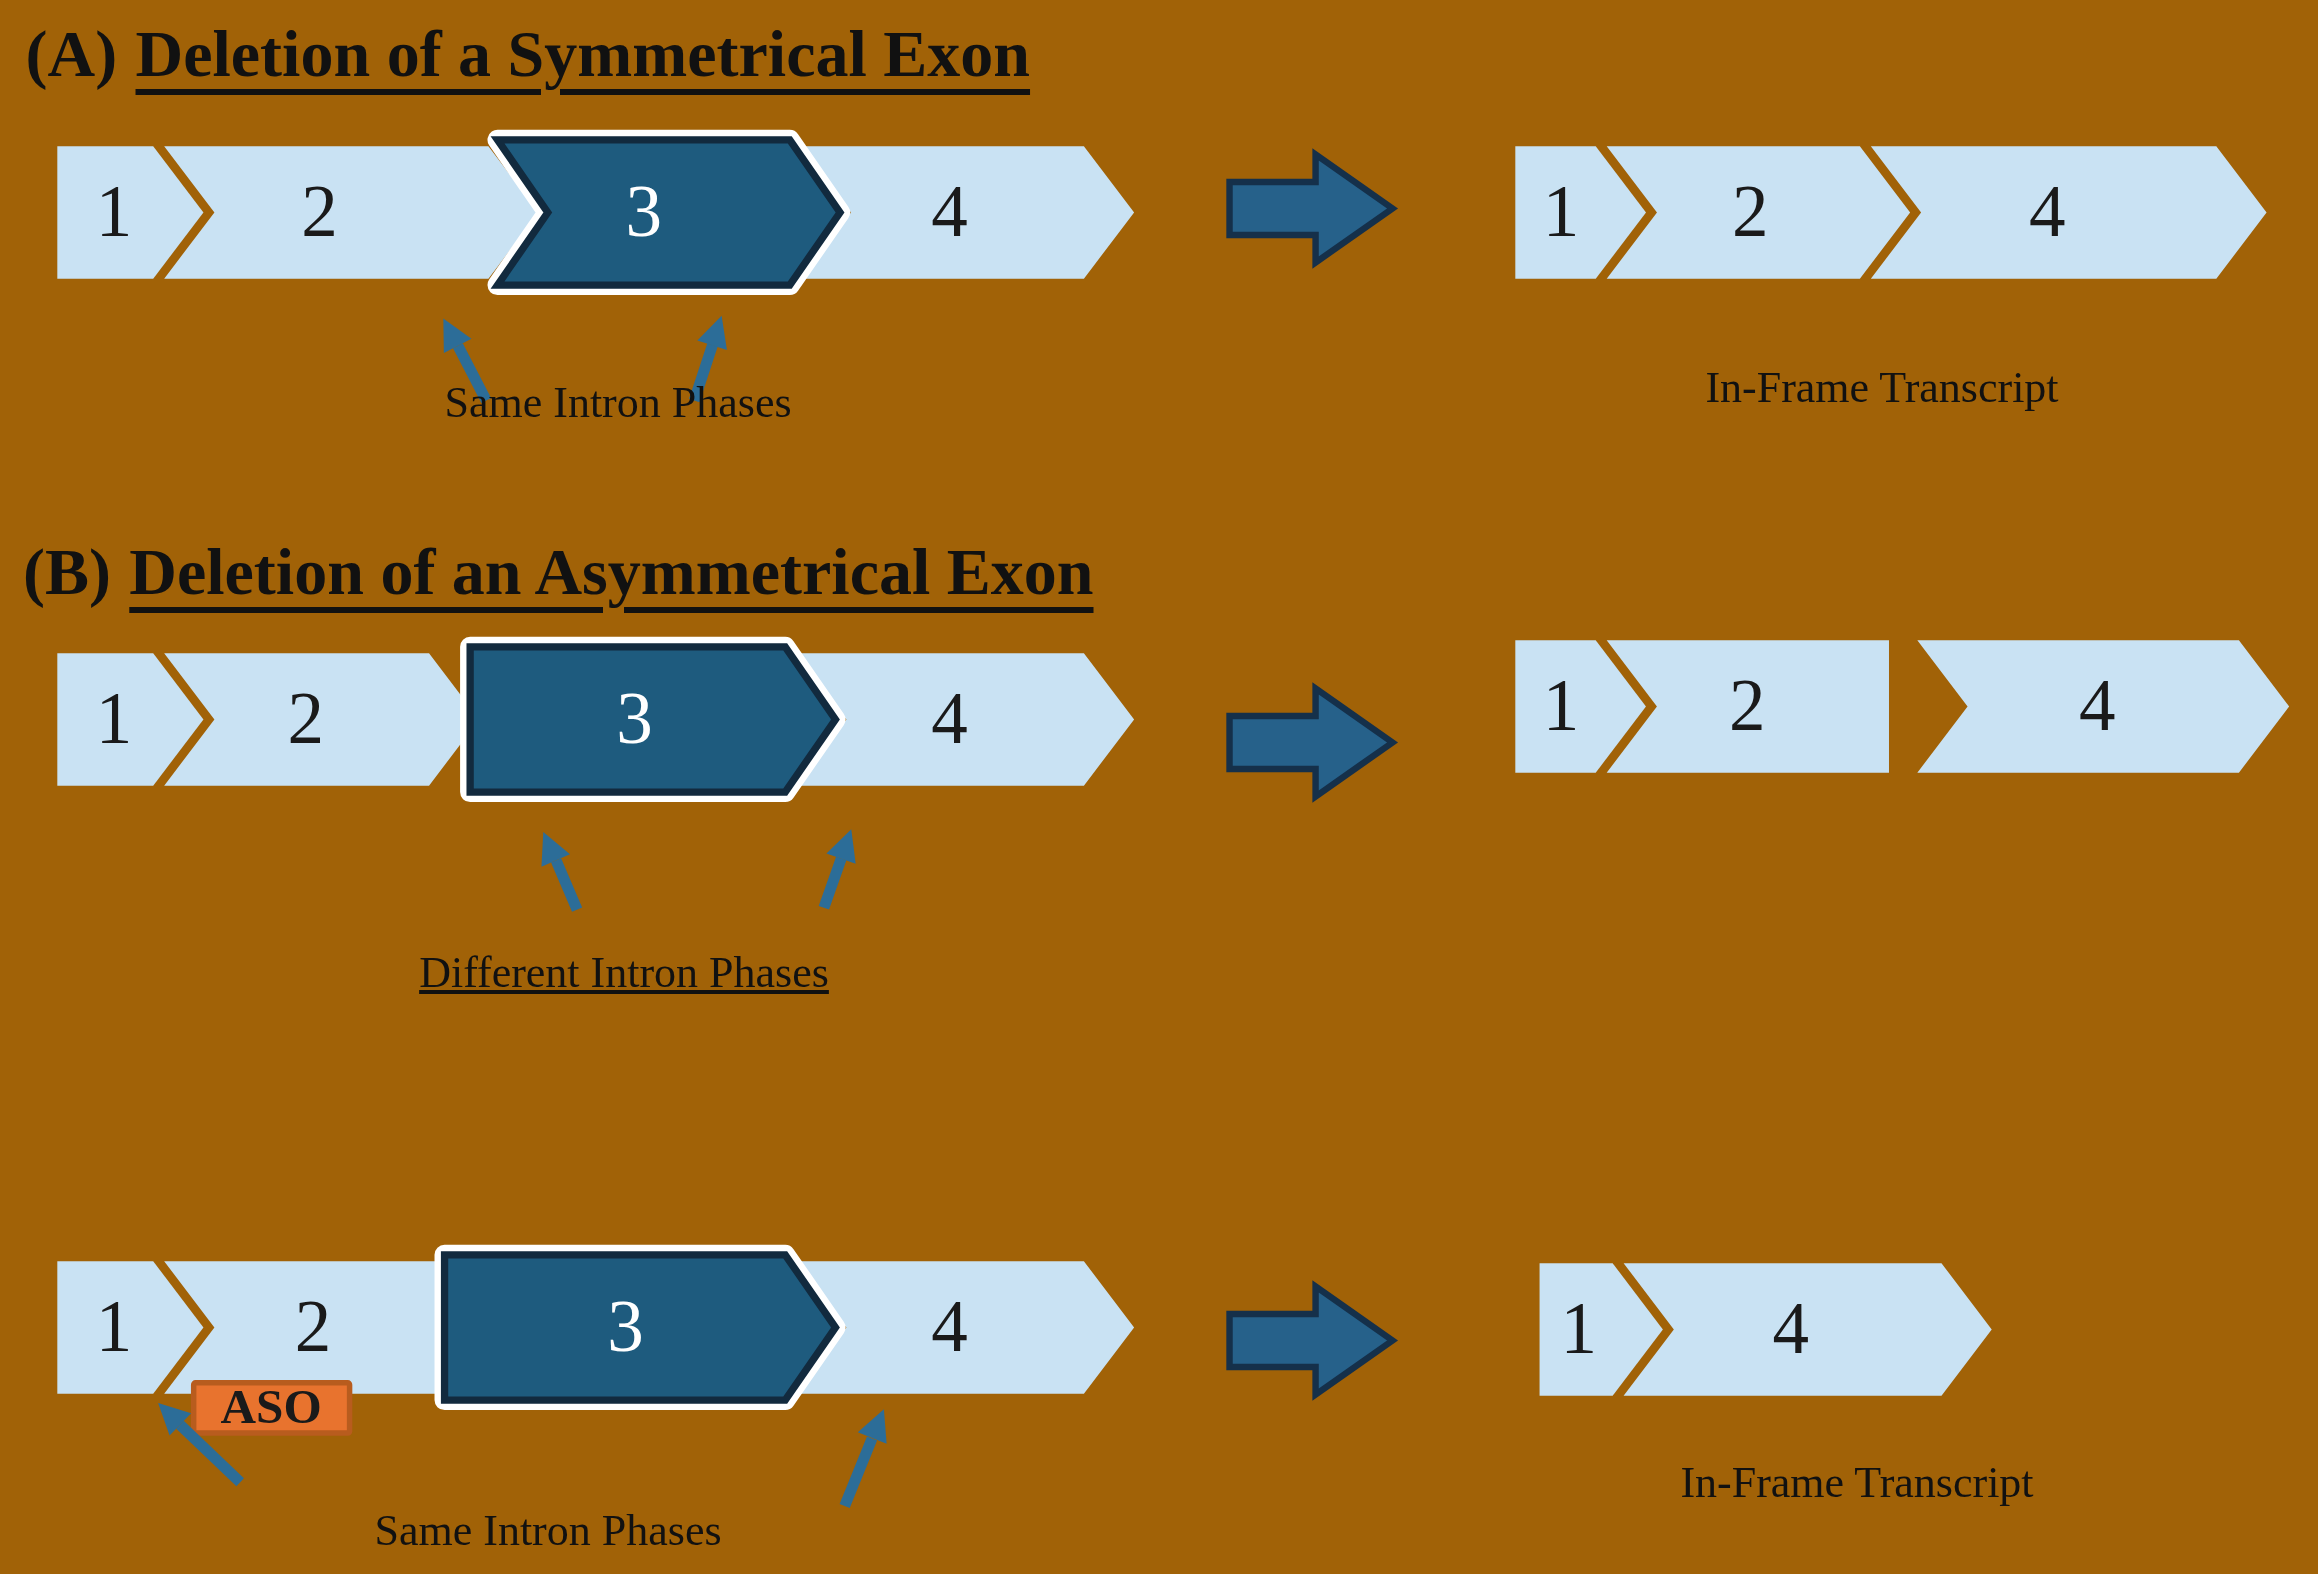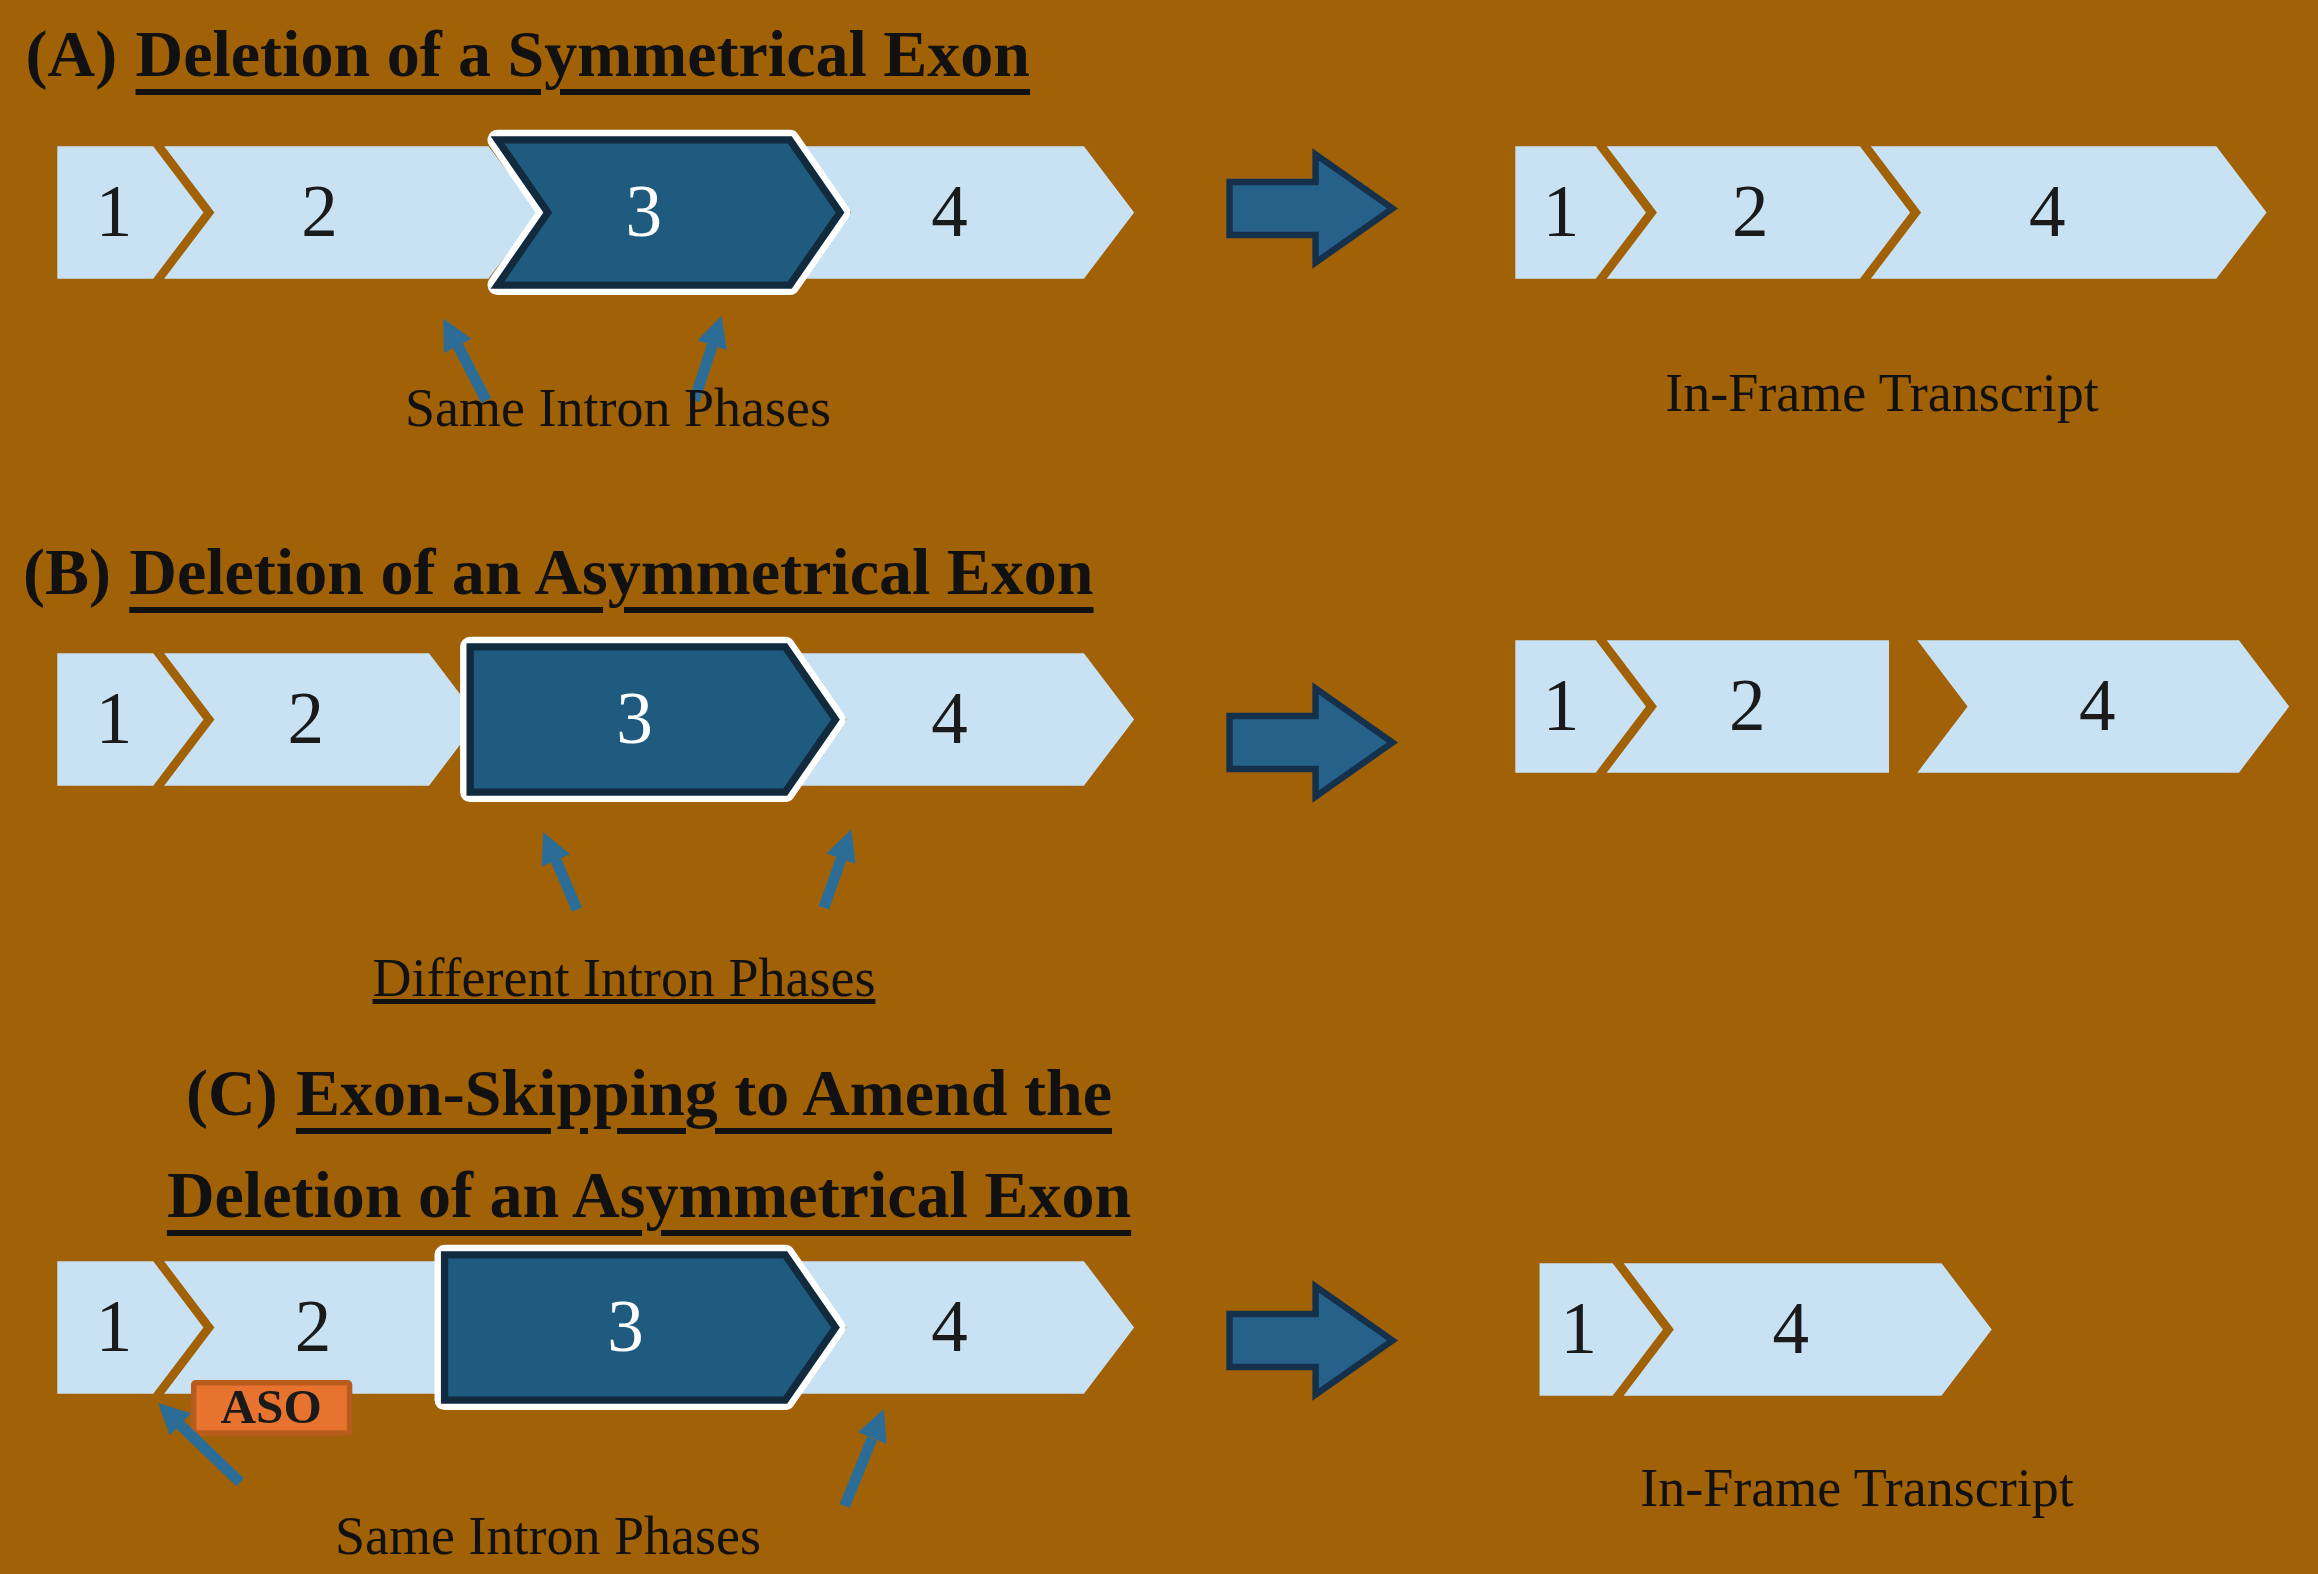--- a/index.html
+++ b/index.html
@@ -3,21 +3,21 @@
 <meta charset="utf-8">
 <style>
   html,body{margin:0;padding:0;background:#ffffff;}
   .canvas{position:relative;width:2318px;height:1574px;background:#a16207;overflow:hidden;
           font-family:"Liberation Serif","DejaVu Serif",serif;color:#111;}
   .abs{position:absolute;}
   .title{font-weight:700;font-size:66px;line-height:1.1;white-space:nowrap;color:#111;}
   .title .tag{margin-right:18.3px;}
   .u{text-decoration:underline;text-decoration-thickness:5.5px;text-underline-offset:12.8px;}
   .title-c{white-space:normal;text-align:center;line-height:1.55;}
-  .lbl{font-size:54px;line-height:1.05;text-align:center;color:#111;}
+  .lbl{font-size:44px;line-height:1.05;text-align:center;color:#111;}
   svg{display:block;overflow:visible;}
   svg text.num{font-family:"Liberation Serif","DejaVu Serif",serif;font-size:80px;}
   svg text.aso{font-family:"Liberation Serif","DejaVu Serif",serif;font-size:54px;font-weight:600;}
 </style>
 </head>
 <body>
 
 <div class="canvas">
 
   <div class="abs title" style="left:25.6px;top:18.3px;">
@@ -88,24 +88,20 @@
 
   <svg class="abs band" style="left:1508px;top:629px;" width="804" height="154" viewBox="0 0 880 168">
     <polygon points="8,12 96,12 151,84.5 96,157 8,157" fill="#c9e2f3"></polygon>
     <polygon points="108,12 417,12 417,157 108,157 163,84.5" fill="#c9e2f3"></polygon>
     <polygon points="448,12 800,12 855,84.5 800,157 448,157 503,84.5" fill="#c9e2f3"></polygon>
     <text class="num" x="58" y="110" text-anchor="middle" fill="#1a1a1a">1</text>
     <text class="num" x="262" y="110" text-anchor="middle" fill="#1a1a1a">2</text>
     <text class="num" x="645" y="110" text-anchor="middle" fill="#1a1a1a">4</text>
   </svg>
 
-  <div class="abs title title-c" style="left:55px;top:1042px;width:1188px;">
-    <span class="tag">(C)</span><span class="u">Exon-Skipping to Amend the</span><br>
-    <span class="u">Deletion of an Asymmetrical Exon</span>
-  </div>
 
   <svg class="abs band" style="left:50px;top:1250px;" width="1096" height="154" viewBox="0 0 1200 168">
     <polygon points="8,12 113,12 168,84.5 113,157 8,157" fill="#c9e2f3"></polygon>
     <polygon points="125,12 425,12 480,84.5 425,157 125,157 180,84.5" fill="#c9e2f3"></polygon>
     <polygon points="817,12 1132,12 1187,84.5 1132,157 817,157 872,84.5" fill="#c9e2f3"></polygon>
     <polygon stroke-width="22" stroke-linejoin="round" points="432,5 805,5 860,84.5 805,164 432,164" fill="#ffffff" stroke="#ffffff"></polygon>
     <polygon stroke-width="8" stroke-linejoin="miter" points="432,5 805,5 860,84.5 805,164 432,164" fill="#1e5b7e" stroke="#122a3e"></polygon>
     <text class="num" x="70" y="110" text-anchor="middle" fill="#1a1a1a">1</text>
     <text class="num" x="288" y="110" text-anchor="middle" fill="#1a1a1a">2</text>
     <text class="num" x="630" y="110" text-anchor="middle" fill="#ffffff">3</text>

